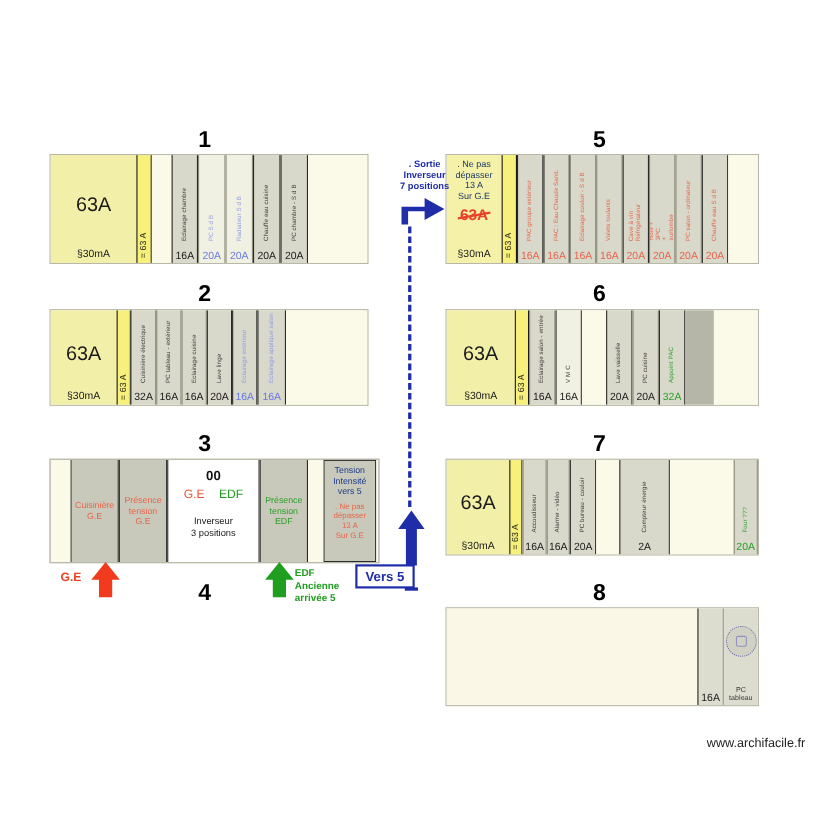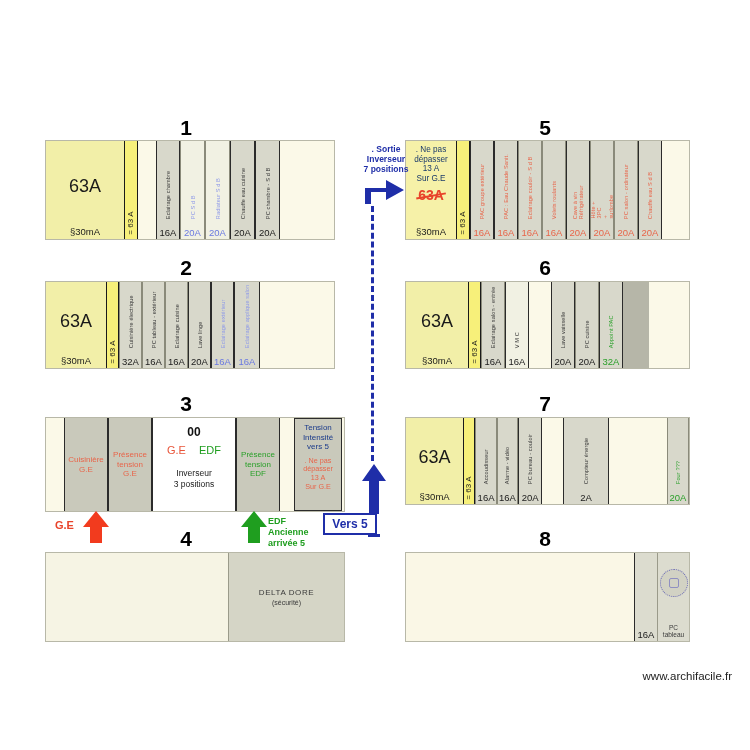--- a/index.html
+++ b/index.html
@@ -541,27 +541,20 @@
     </div>
     <div class="mod spacer" style="width:62px;"></div>
     <div class="mod thin modgray" style="width:24px;">
       <div class="vlabel c-green">Four ???</div>
       <div class="amp c-green">20A</div>
     </div>
     <div class="mod spacer" style="flex:1;"></div>
   </div>
 
   <div class="panel-num" style="left:168px; top:527px; width:36px;">4</div>
-  <div class="panel" id="p4" style="left:45px; top:552px; width:300px; height:90px;">
-    <div class="p4left" style="width:182px;"></div>
-    <div class="p4right" style="flex:1;">
-      <div class="a">DELTA  DORE</div>
-      <div class="b">(sécurité)</div>
-    </div>
-  </div>
 
   <div class="panel-num" style="left:527px; top:527px; width:36px;">8</div>
   <div class="panel" id="p8" style="left:405px; top:552px; width:285px; height:90px;">
     <div class="p8left" style="width:228px;"></div>
     <div class="p8amp" style="width:22px; position:relative;">
       <div class="amp">16A</div>
     </div>
     <div class="p8pc" style="flex:1;">
       <div class="socket"></div>
       <div class="cap">PC tableau</div>

